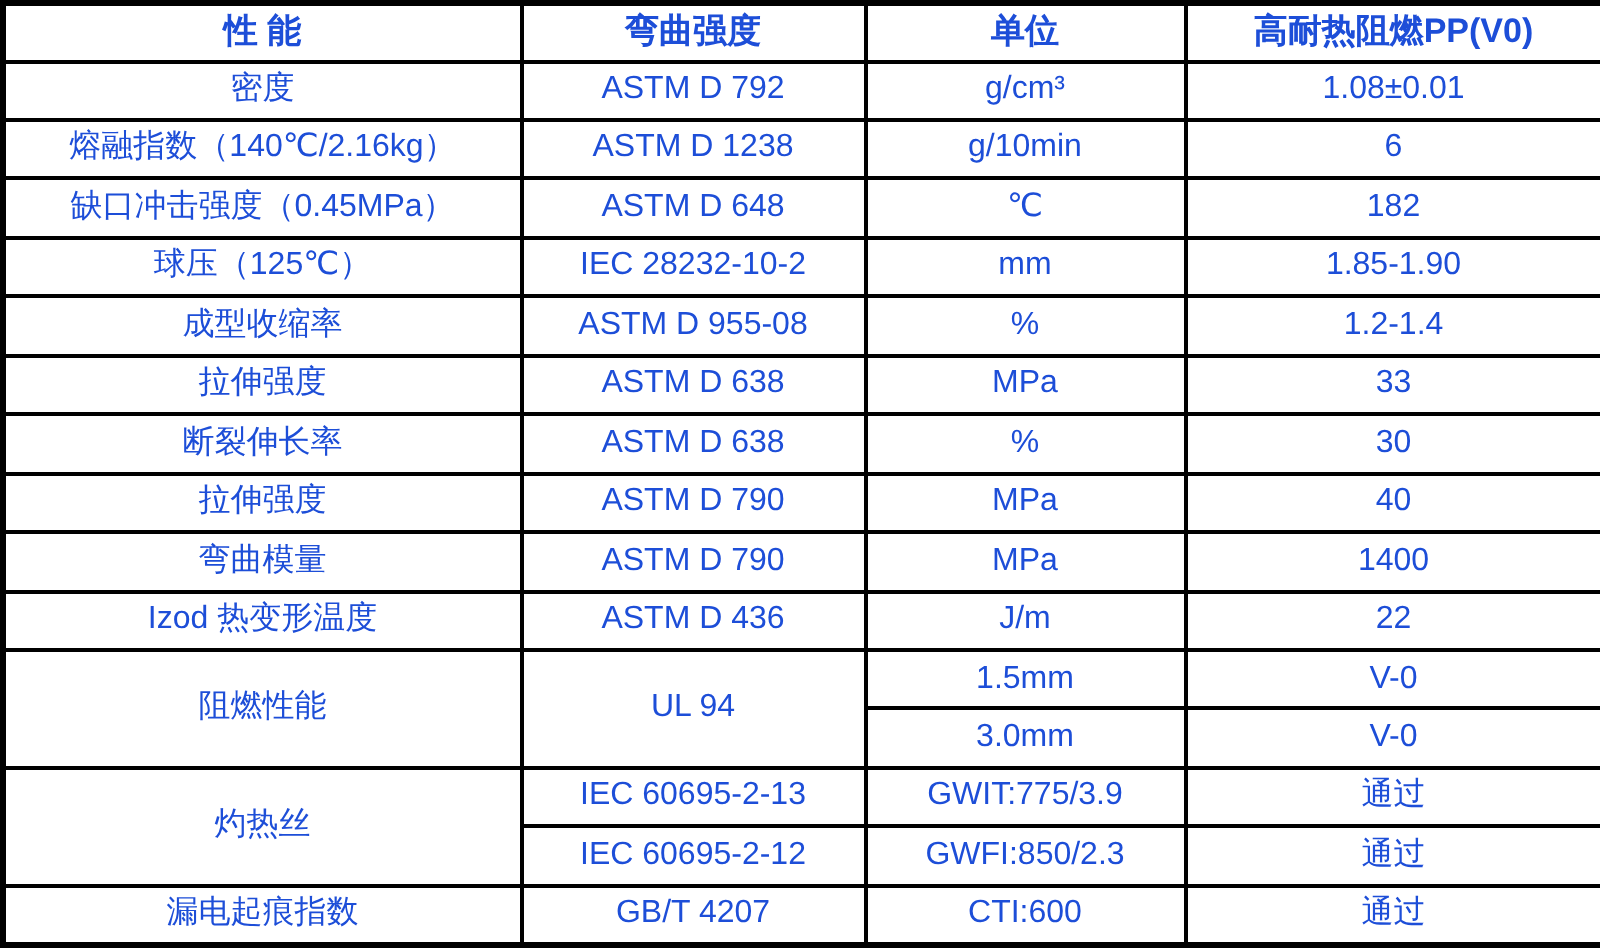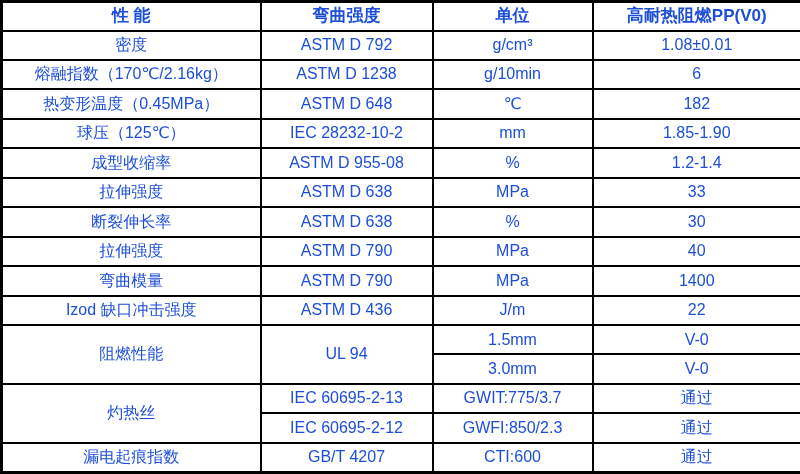--- a/index.html
+++ b/index.html
@@ -73,27 +73,27 @@
       </tr>
     </thead>
     <tbody>
       <tr>
         <td>密度</td>
         <td>ASTM D 792</td>
         <td>g/cm³</td>
         <td>1.08±0.01</td>
       </tr>
       <tr>
-        <td>熔融指数（170℃/2.16kg）</td>
+        <td>熔融指数（140℃/2.16kg）</td>
         <td>ASTM D 1238</td>
         <td>g/10min</td>
         <td>6</td>
       </tr>
       <tr>
-        <td>热变形温度（0.45MPa）</td>
+        <td>缺口冲击强度（0.45MPa）</td>
         <td>ASTM D 648</td>
         <td>℃</td>
         <td>182</td>
       </tr>
       <tr>
         <td>球压（125℃）</td>
         <td>IEC 28232-10-2</td>
         <td>mm</td>
         <td>1.85-1.90</td>
       </tr>
@@ -121,39 +121,39 @@
         <td>MPa</td>
         <td>40</td>
       </tr>
       <tr>
         <td>弯曲模量</td>
         <td>ASTM D 790</td>
         <td>MPa</td>
         <td>1400</td>
       </tr>
       <tr>
-        <td>Izod 缺口冲击强度</td>
+        <td>Izod 热变形温度</td>
         <td>ASTM D 436</td>
         <td>J/m</td>
         <td>22</td>
       </tr>
       <tr>
         <td rowspan="2">阻燃性能</td>
         <td rowspan="2">UL 94</td>
         <td>1.5mm</td>
         <td>V-0</td>
       </tr>
       <tr>
         <td>3.0mm</td>
         <td>V-0</td>
       </tr>
       <tr>
         <td rowspan="2">灼热丝</td>
         <td>IEC 60695-2-13</td>
-        <td>GWIT:775/3.7</td>
+        <td>GWIT:775/3.9</td>
         <td>通过</td>
       </tr>
       <tr>
         <td>IEC 60695-2-12</td>
         <td>GWFI:850/2.3</td>
         <td>通过</td>
       </tr>
       <tr>
         <td>漏电起痕指数</td>
         <td>GB/T 4207</td>

